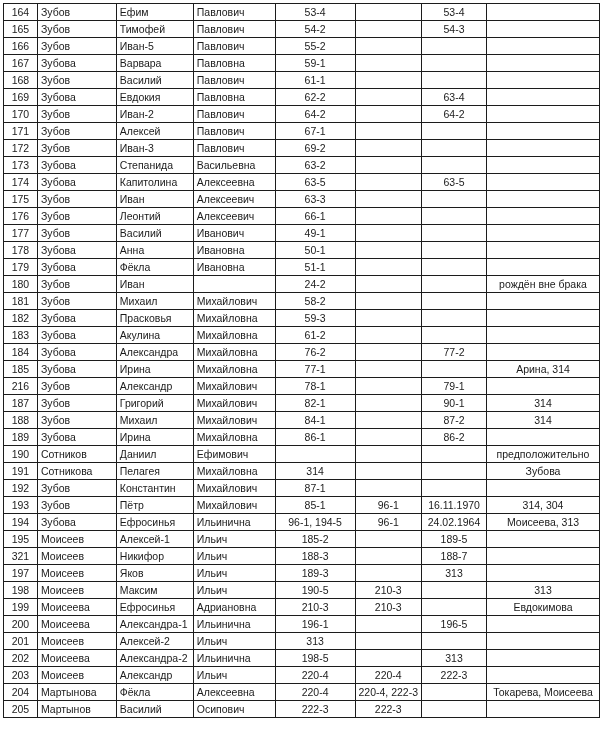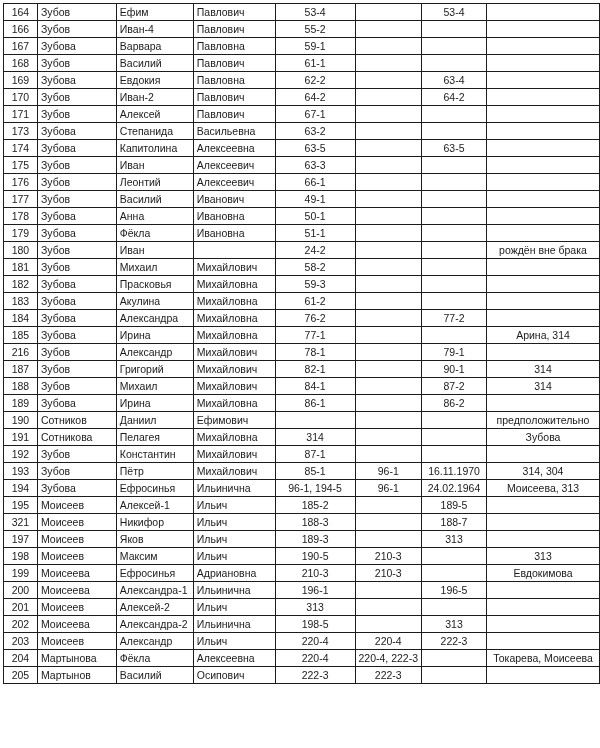--- a/index.html
+++ b/index.html
@@ -44,23 +44,33 @@
           <td class="c-num">164</td>
           <td class="c-left">Зубов</td>
           <td class="c-left">Ефим</td>
           <td class="c-left">Павлович</td>
           <td class="c-center">53-4</td>
           <td class="c-center"></td>
           <td class="c-center">53-4</td>
           <td class="c-center"></td>
         </tr>
         <tr>
+          <td class="c-num">165</td>
+          <td class="c-left">Зубов</td>
+          <td class="c-left">Тимофей</td>
+          <td class="c-left">Павлович</td>
+          <td class="c-center">54-2</td>
+          <td class="c-center"></td>
+          <td class="c-center">54-3</td>
+          <td class="c-center"></td>
+        </tr>
+        <tr>
           <td class="c-num">166</td>
           <td class="c-left">Зубов</td>
-          <td class="c-left">Иван-4</td>
+          <td class="c-left">Иван-5</td>
           <td class="c-left">Павлович</td>
           <td class="c-center">55-2</td>
           <td class="c-center"></td>
           <td class="c-center"></td>
           <td class="c-center"></td>
         </tr>
         <tr>
           <td class="c-num">167</td>
           <td class="c-left">Зубова</td>
           <td class="c-left">Варвара</td>
@@ -99,20 +109,30 @@
           <td class="c-center"></td>
           <td class="c-center">64-2</td>
           <td class="c-center"></td>
         </tr>
         <tr>
           <td class="c-num">171</td>
           <td class="c-left">Зубов</td>
           <td class="c-left">Алексей</td>
           <td class="c-left">Павлович</td>
           <td class="c-center">67-1</td>
+          <td class="c-center"></td>
+          <td class="c-center"></td>
+          <td class="c-center"></td>
+        </tr>
+        <tr>
+          <td class="c-num">172</td>
+          <td class="c-left">Зубов</td>
+          <td class="c-left">Иван-3</td>
+          <td class="c-left">Павлович</td>
+          <td class="c-center">69-2</td>
           <td class="c-center"></td>
           <td class="c-center"></td>
           <td class="c-center"></td>
         </tr>
         <tr>
           <td class="c-num">173</td>
           <td class="c-left">Зубова</td>
           <td class="c-left">Степанида</td>
           <td class="c-left">Васильевна</td>
           <td class="c-center">63-2</td>

